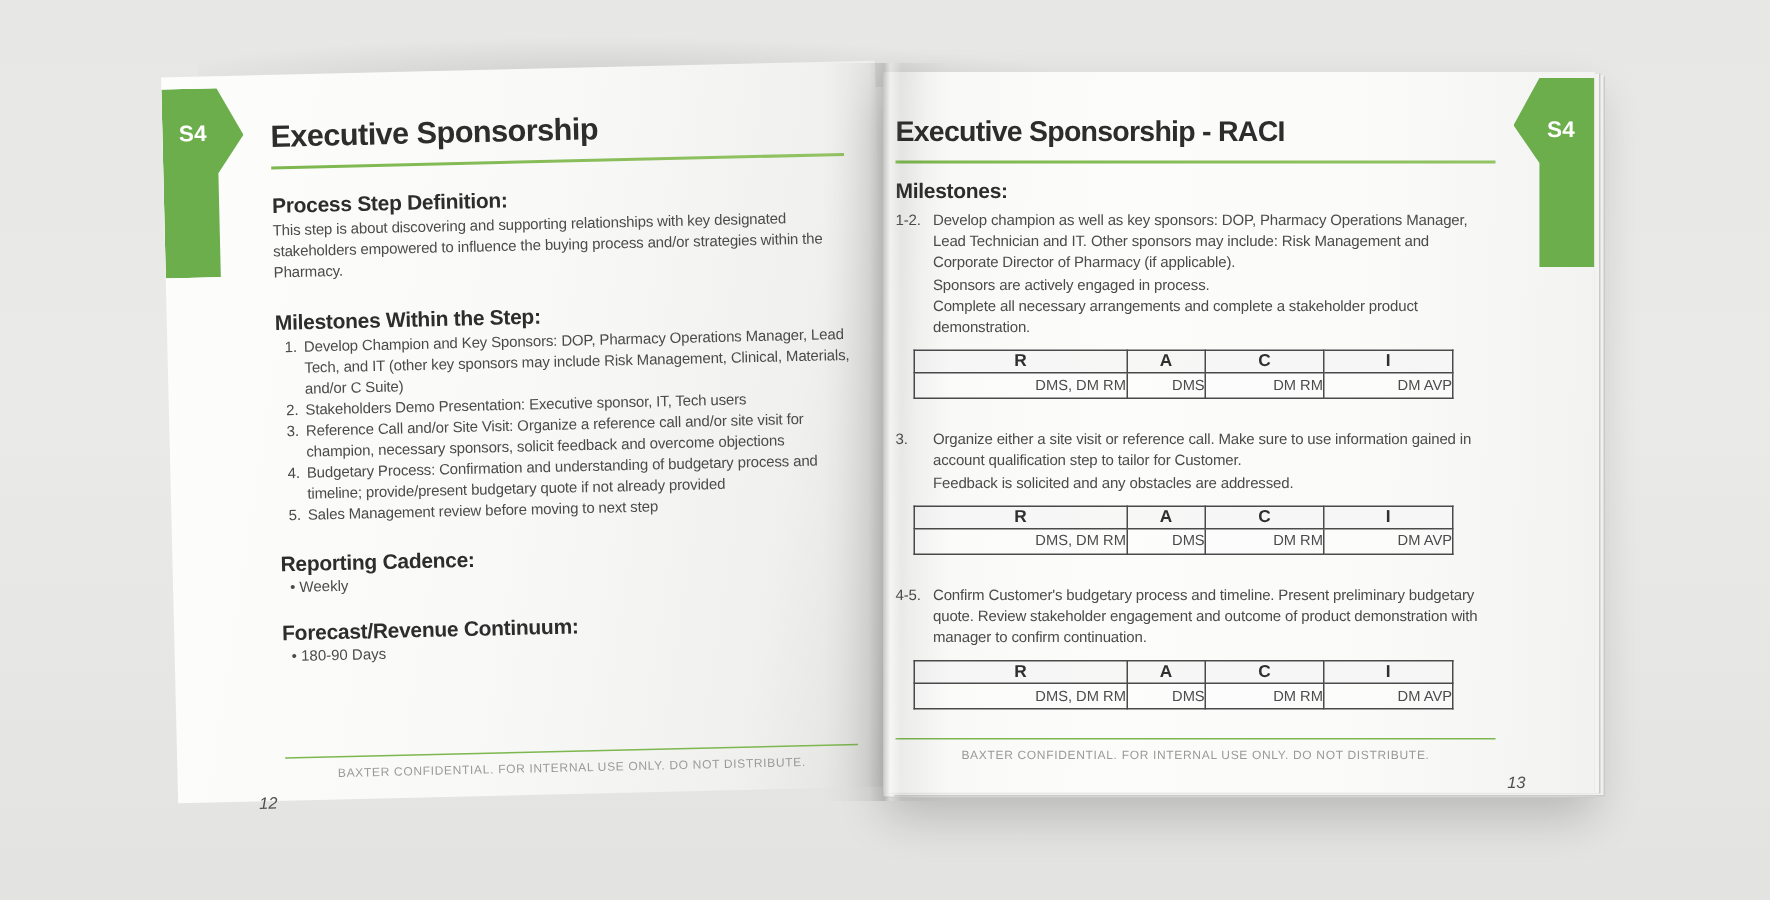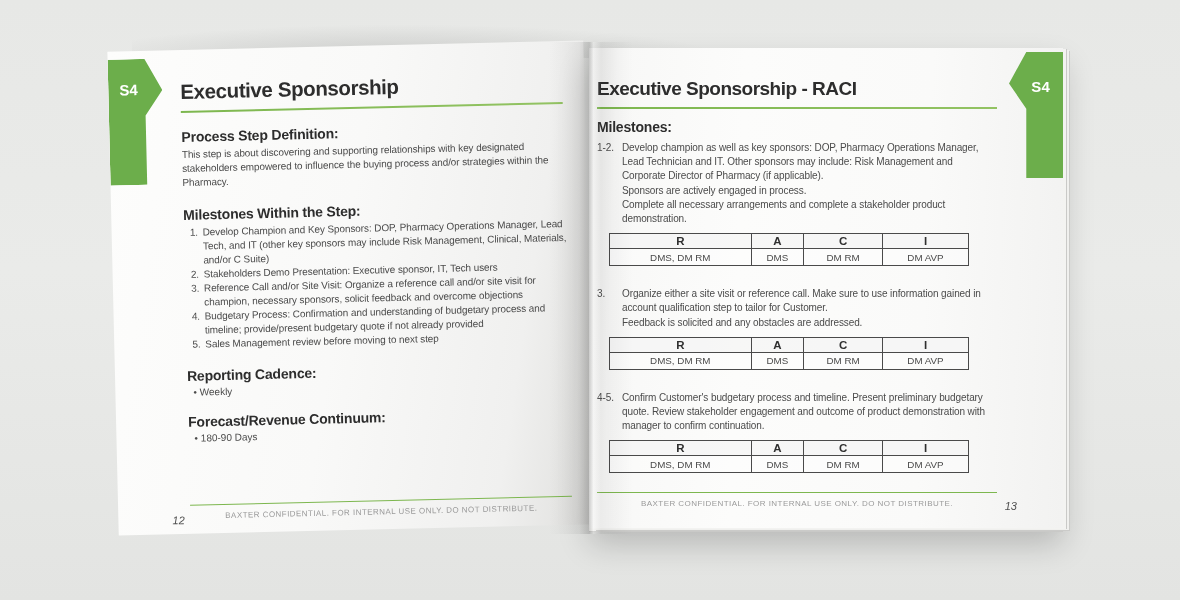--- a/index.html
+++ b/index.html
@@ -64,39 +64,39 @@
   
   .content-left{position:absolute;left:72px;top:30px;right:22px;}
   .milestones{margin:2px 0 0;padding-left:17px;width:375px;font-size:10px;line-height:1.4;
     color:#4b4b4b;letter-spacing:-0.1px;}
   .milestones li{padding-left:2px;margin:0;}
   .bullet-line{margin:3px 0 0 6px;font-size:10px;color:#4b4b4b;}
   .footer{position:absolute;}
   .footer-rule{height:1.5px;background:var(--rule-green,#7db74f);}
   .conf-text{display:block;text-align:center;margin-top:6px;font-size:8px;letter-spacing:0.45px;
     color:#9a9a9a;}
-  .page-num{position:absolute;font-size:11px;font-style:italic;color:#4f4f4f;}
+  .page-num{position:absolute;font-size:11px;font-style:italic;color:#4f4f4f;margin-top:16px;}
   .footer-left{left:72px;right:22px;bottom:13px;}
   .footer-left .page-num{left:-18px;top:9px;}
   .footer-right{left:8px;width:400px;bottom:20px;}
   .footer-right .page-num{right:-20px;top:8px;}
   
   .content-right{position:absolute;left:8px;top:30px;width:400px;}
   .content-right .page-title{font-size:19px;letter-spacing:-0.5px;}
   .content-right .section-h{margin:10px 0 4px;}
   .raci-item{display:flex;margin-top:6px;font-size:10px;line-height:1.42;color:#4b4b4b;
     letter-spacing:-0.1px;}
   .raci-item.gap{margin-top:21px;}
   .item-num{flex:none;width:25px;font-size:10px;}
   .item-text{flex:1;white-space:pre-line;}
   table.raci{width:360px;margin:7px 0 0 12px;border-collapse:collapse;border:1.5px solid #3f3f3f;
     background:rgba(255,255,255,0.35);}
   table.raci th{border:1px solid #4a4a4a;font-size:11.5px;font-weight:bold;color:#2f2f2f;
     text-align:center;padding:1px 0;background:rgba(244,244,243,0.7);}
-  table.raci td{border:1px solid #4a4a4a;font-size:9.8px;color:#4b4b4b;text-align:center;
+  table.raci td{border:1px solid #4a4a4a;font-size:9.8px;color:#4b4b4b;text-align:right;
     padding:2.5px 0;}
 </style>
 </head>
 <body>
 
 <div class="scene">
   <div class="book">
     <div class="ground-shadow"></div>
     <div class="top-shade"></div>
 

